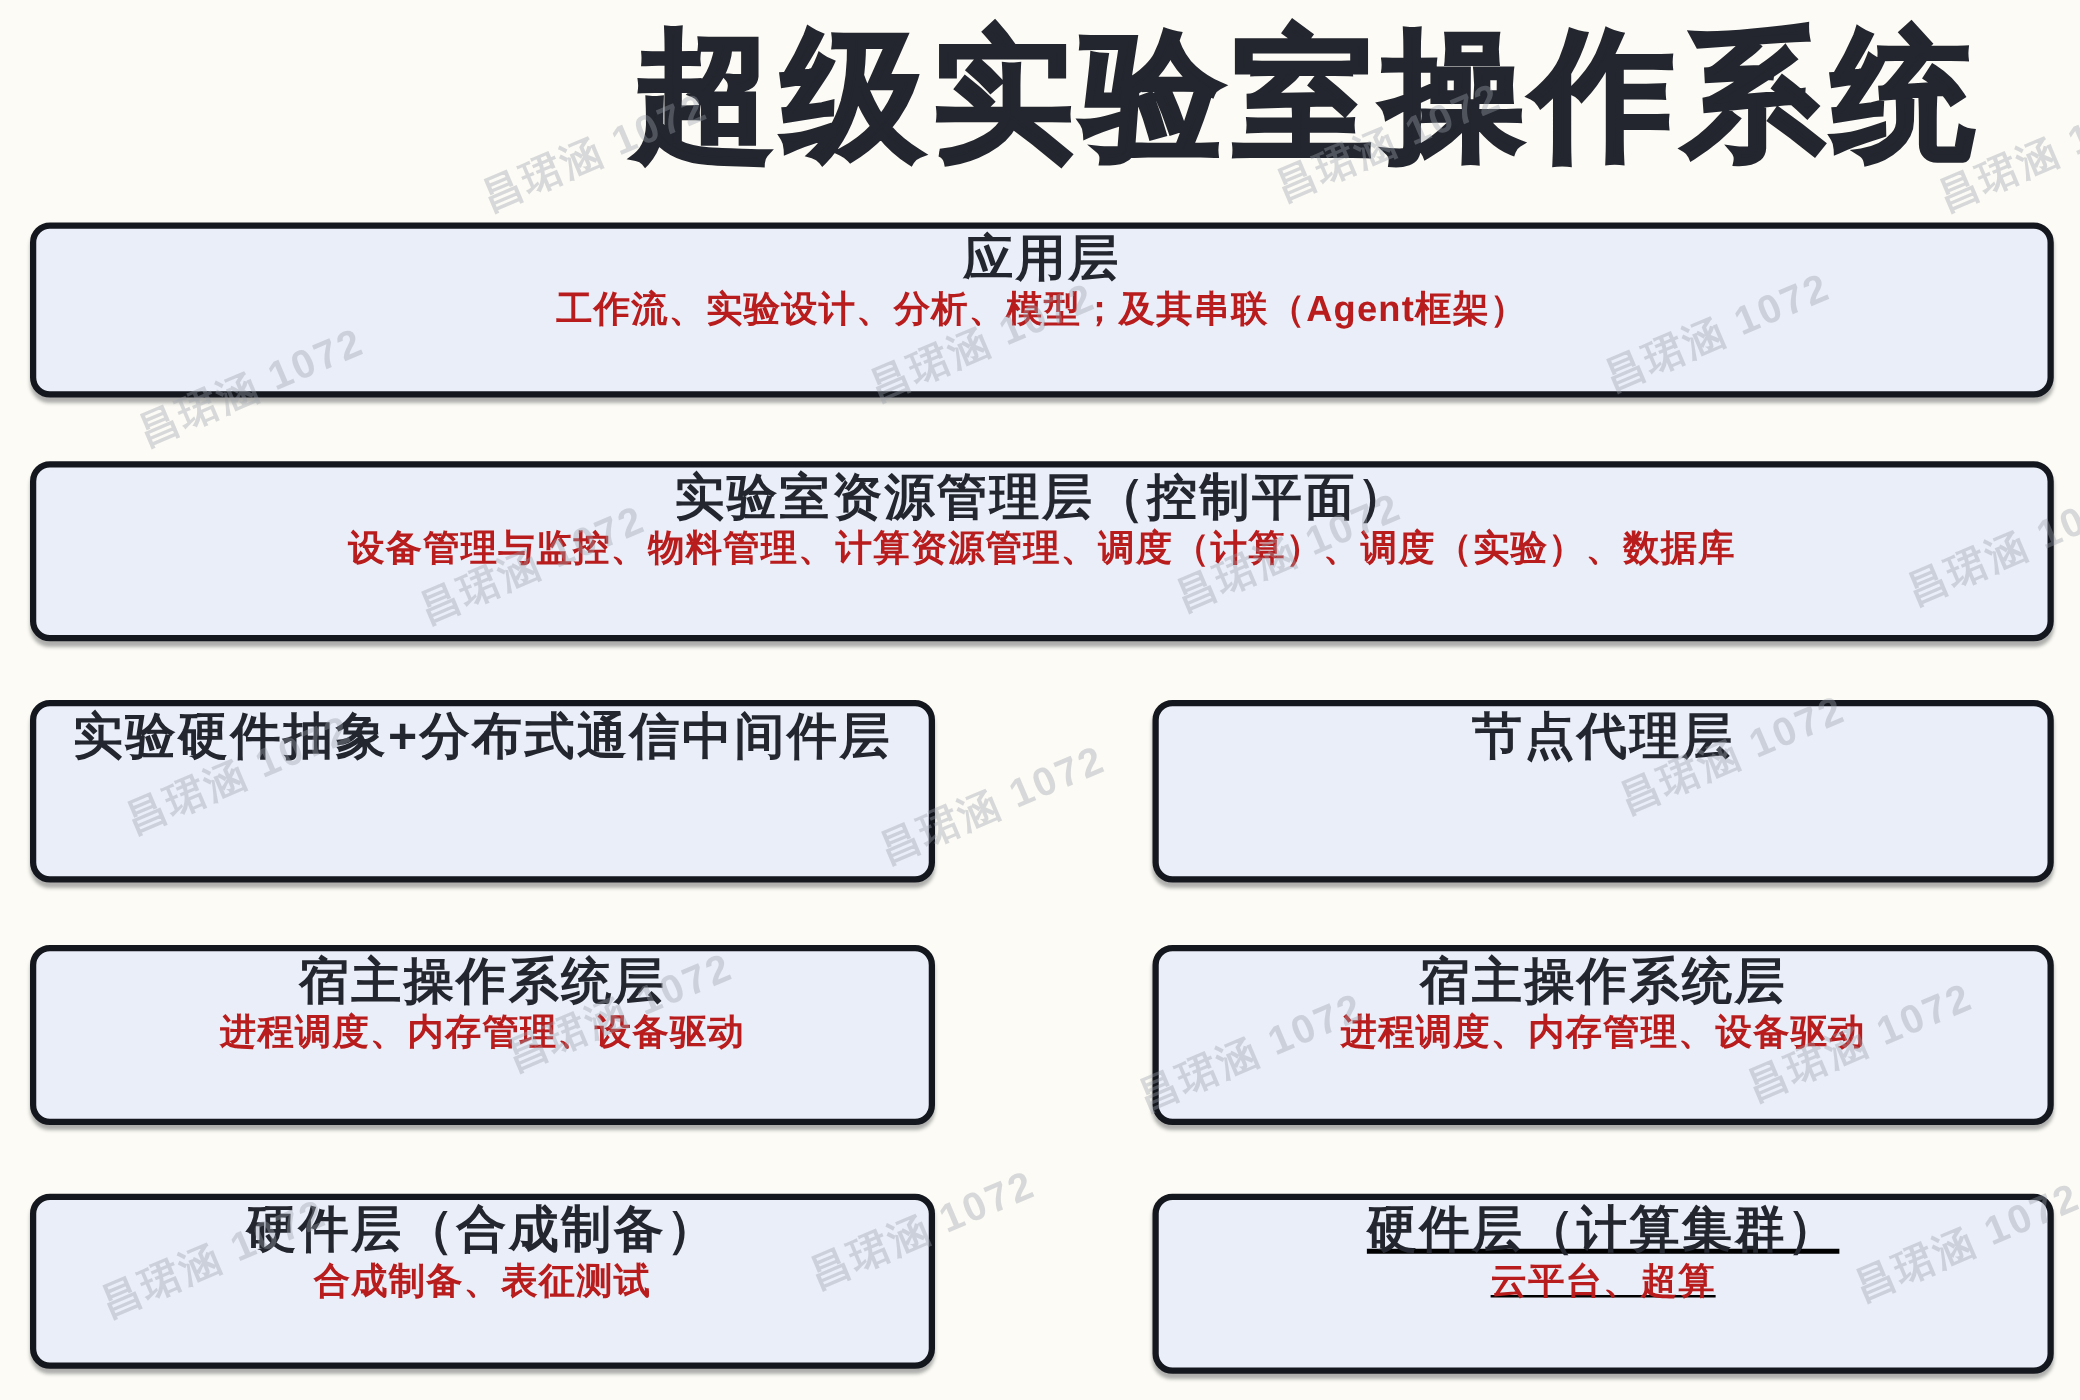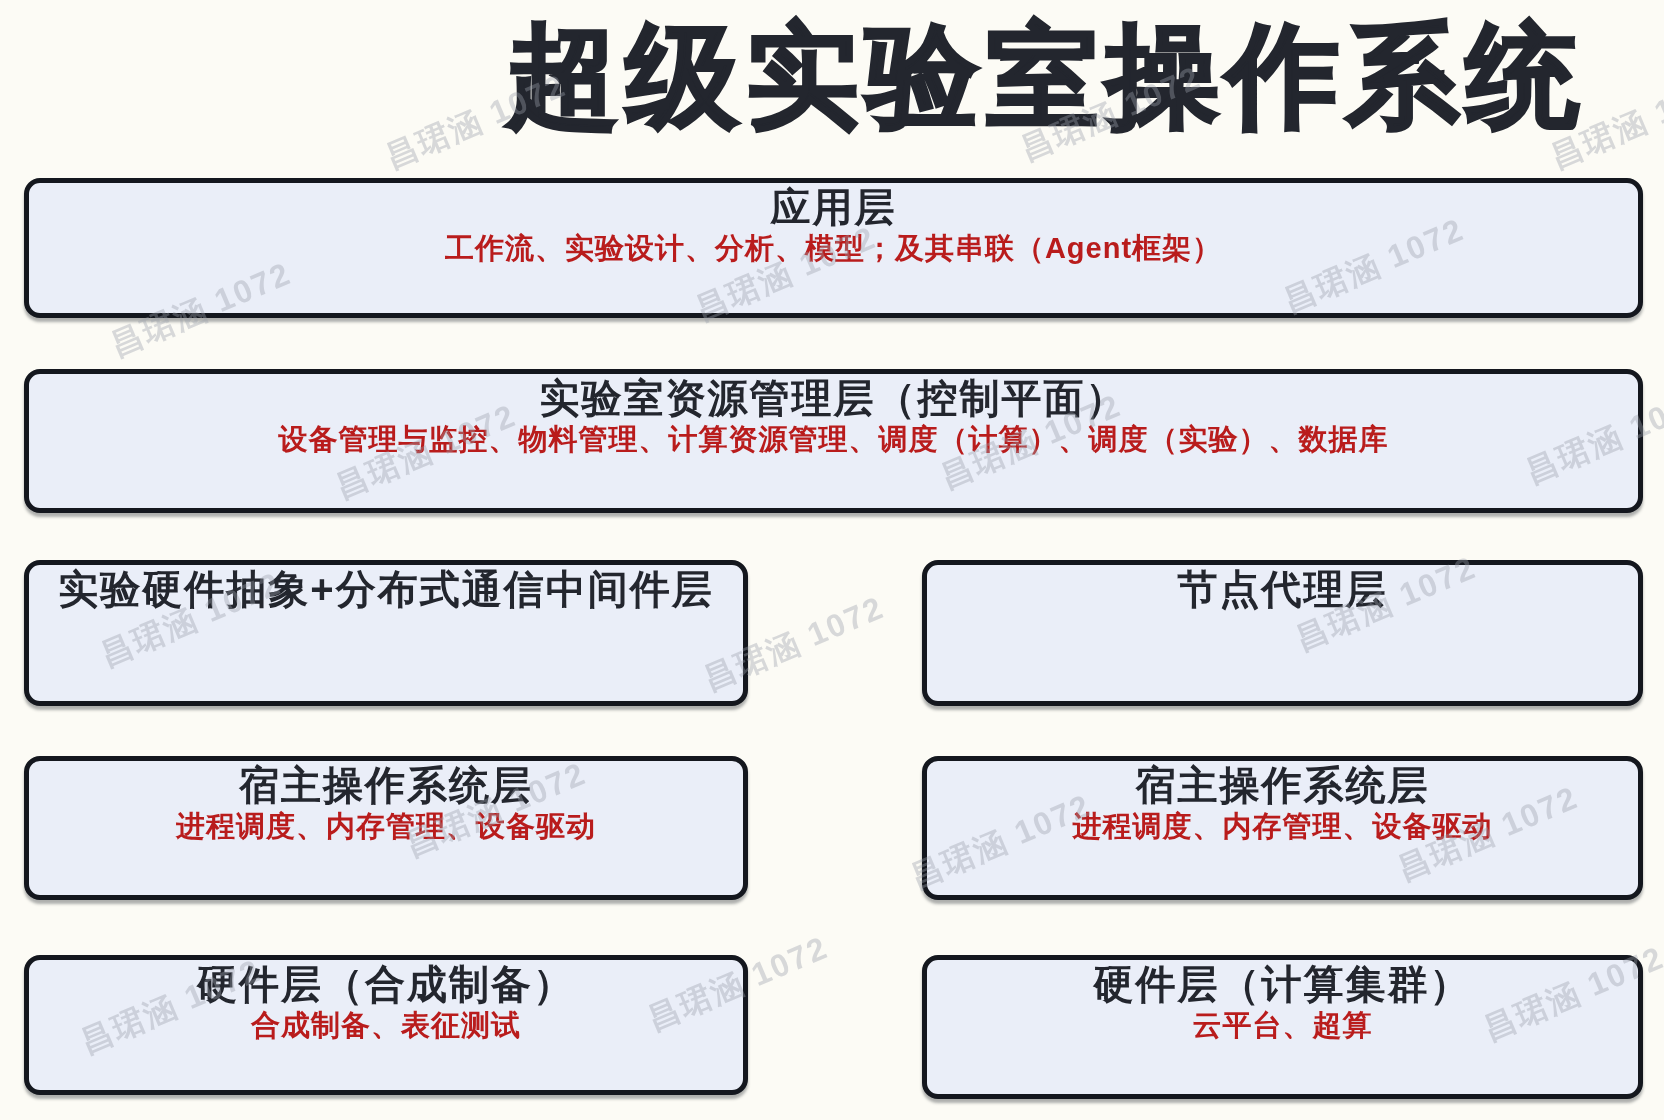--- a/index.html
+++ b/index.html
@@ -65,21 +65,21 @@
   .layer-subtitle:empty { display: none; }
 
   
   #box-application        { left: 24px;  top: 178px; width: 1619px; height: 140px; }
   #box-resource-mgmt      { left: 24px;  top: 369px; width: 1619px; height: 144px; }
   #box-hw-abstraction     { left: 24px;  top: 560px; width: 724px;  height: 146px; }
   #box-node-agent         { left: 922px; top: 560px; width: 721px;  height: 146px; align-items: center; }
   #box-host-os-left       { left: 24px;  top: 756px; width: 724px;  height: 144px; }
   #box-host-os-right      { left: 922px; top: 756px; width: 721px;  height: 144px; }
   #box-hardware-lab       { left: 24px;  top: 955px; width: 724px;  height: 140px; }
-  #box-hardware-cluster   { left: 922px; top: 955px; width: 721px;  height: 144px; }
+  #box-hardware-cluster   { left: 922px; top: 955px; width: 721px;  height: 144px; text-decoration: underline; }
 
   
   #watermark-layer {
     position: absolute; inset: 0;
     pointer-events: none;
     z-index: 10;
     overflow: hidden;
   }
   .watermark {
     position: absolute;

